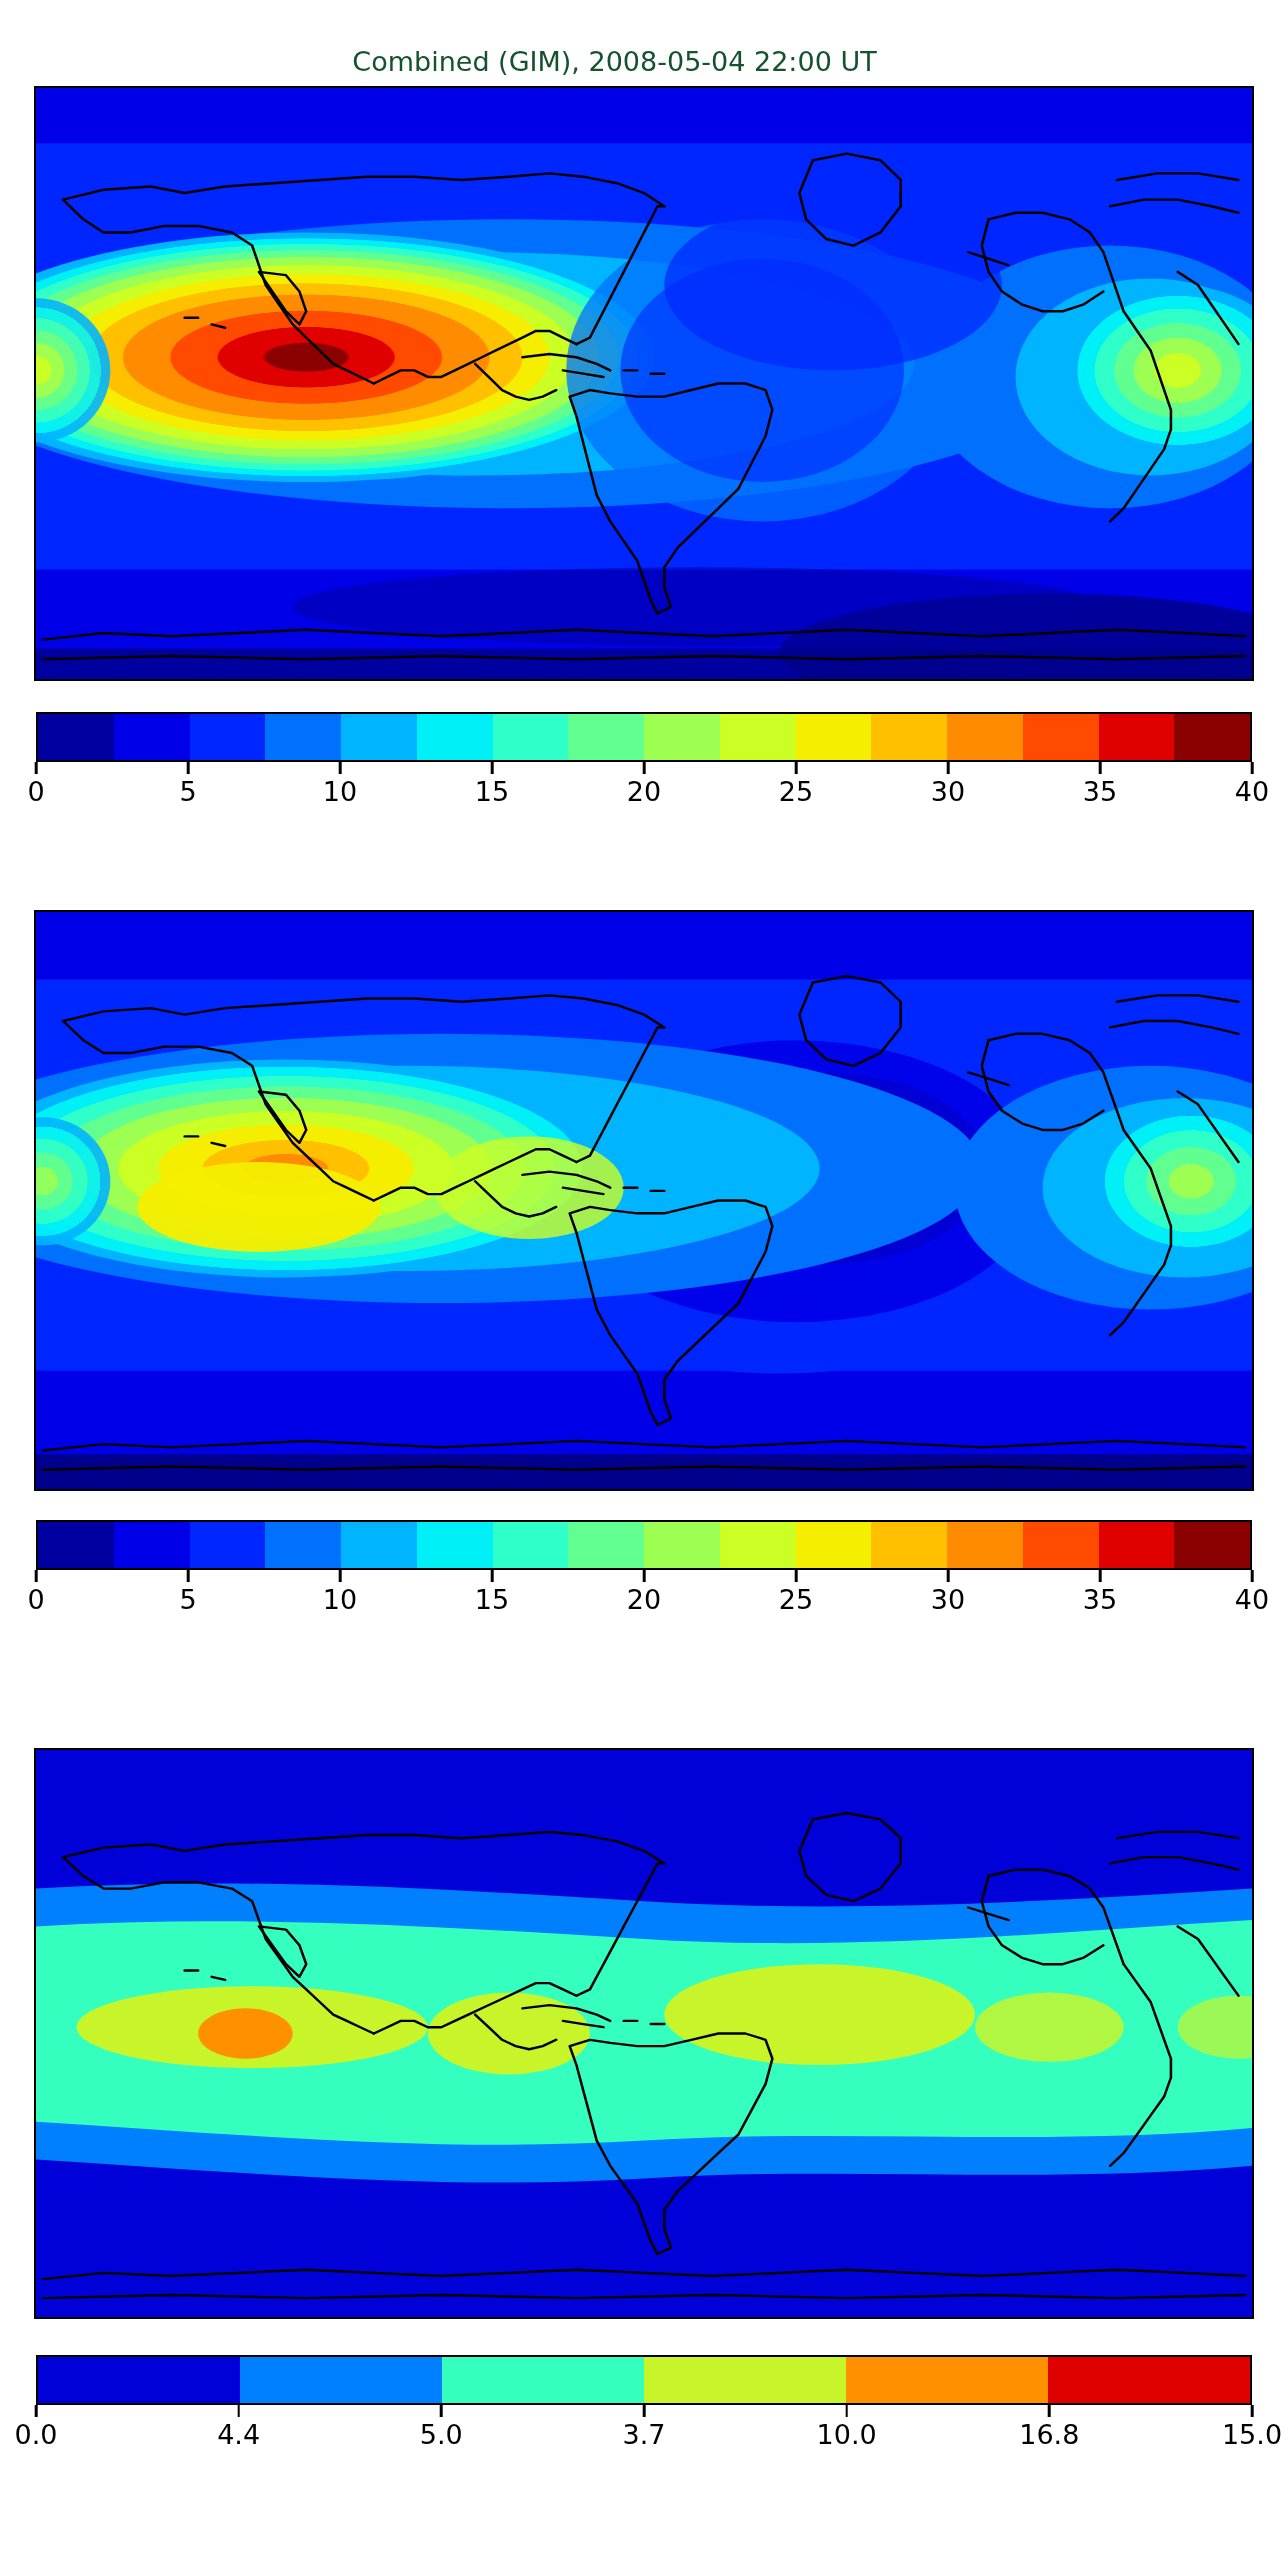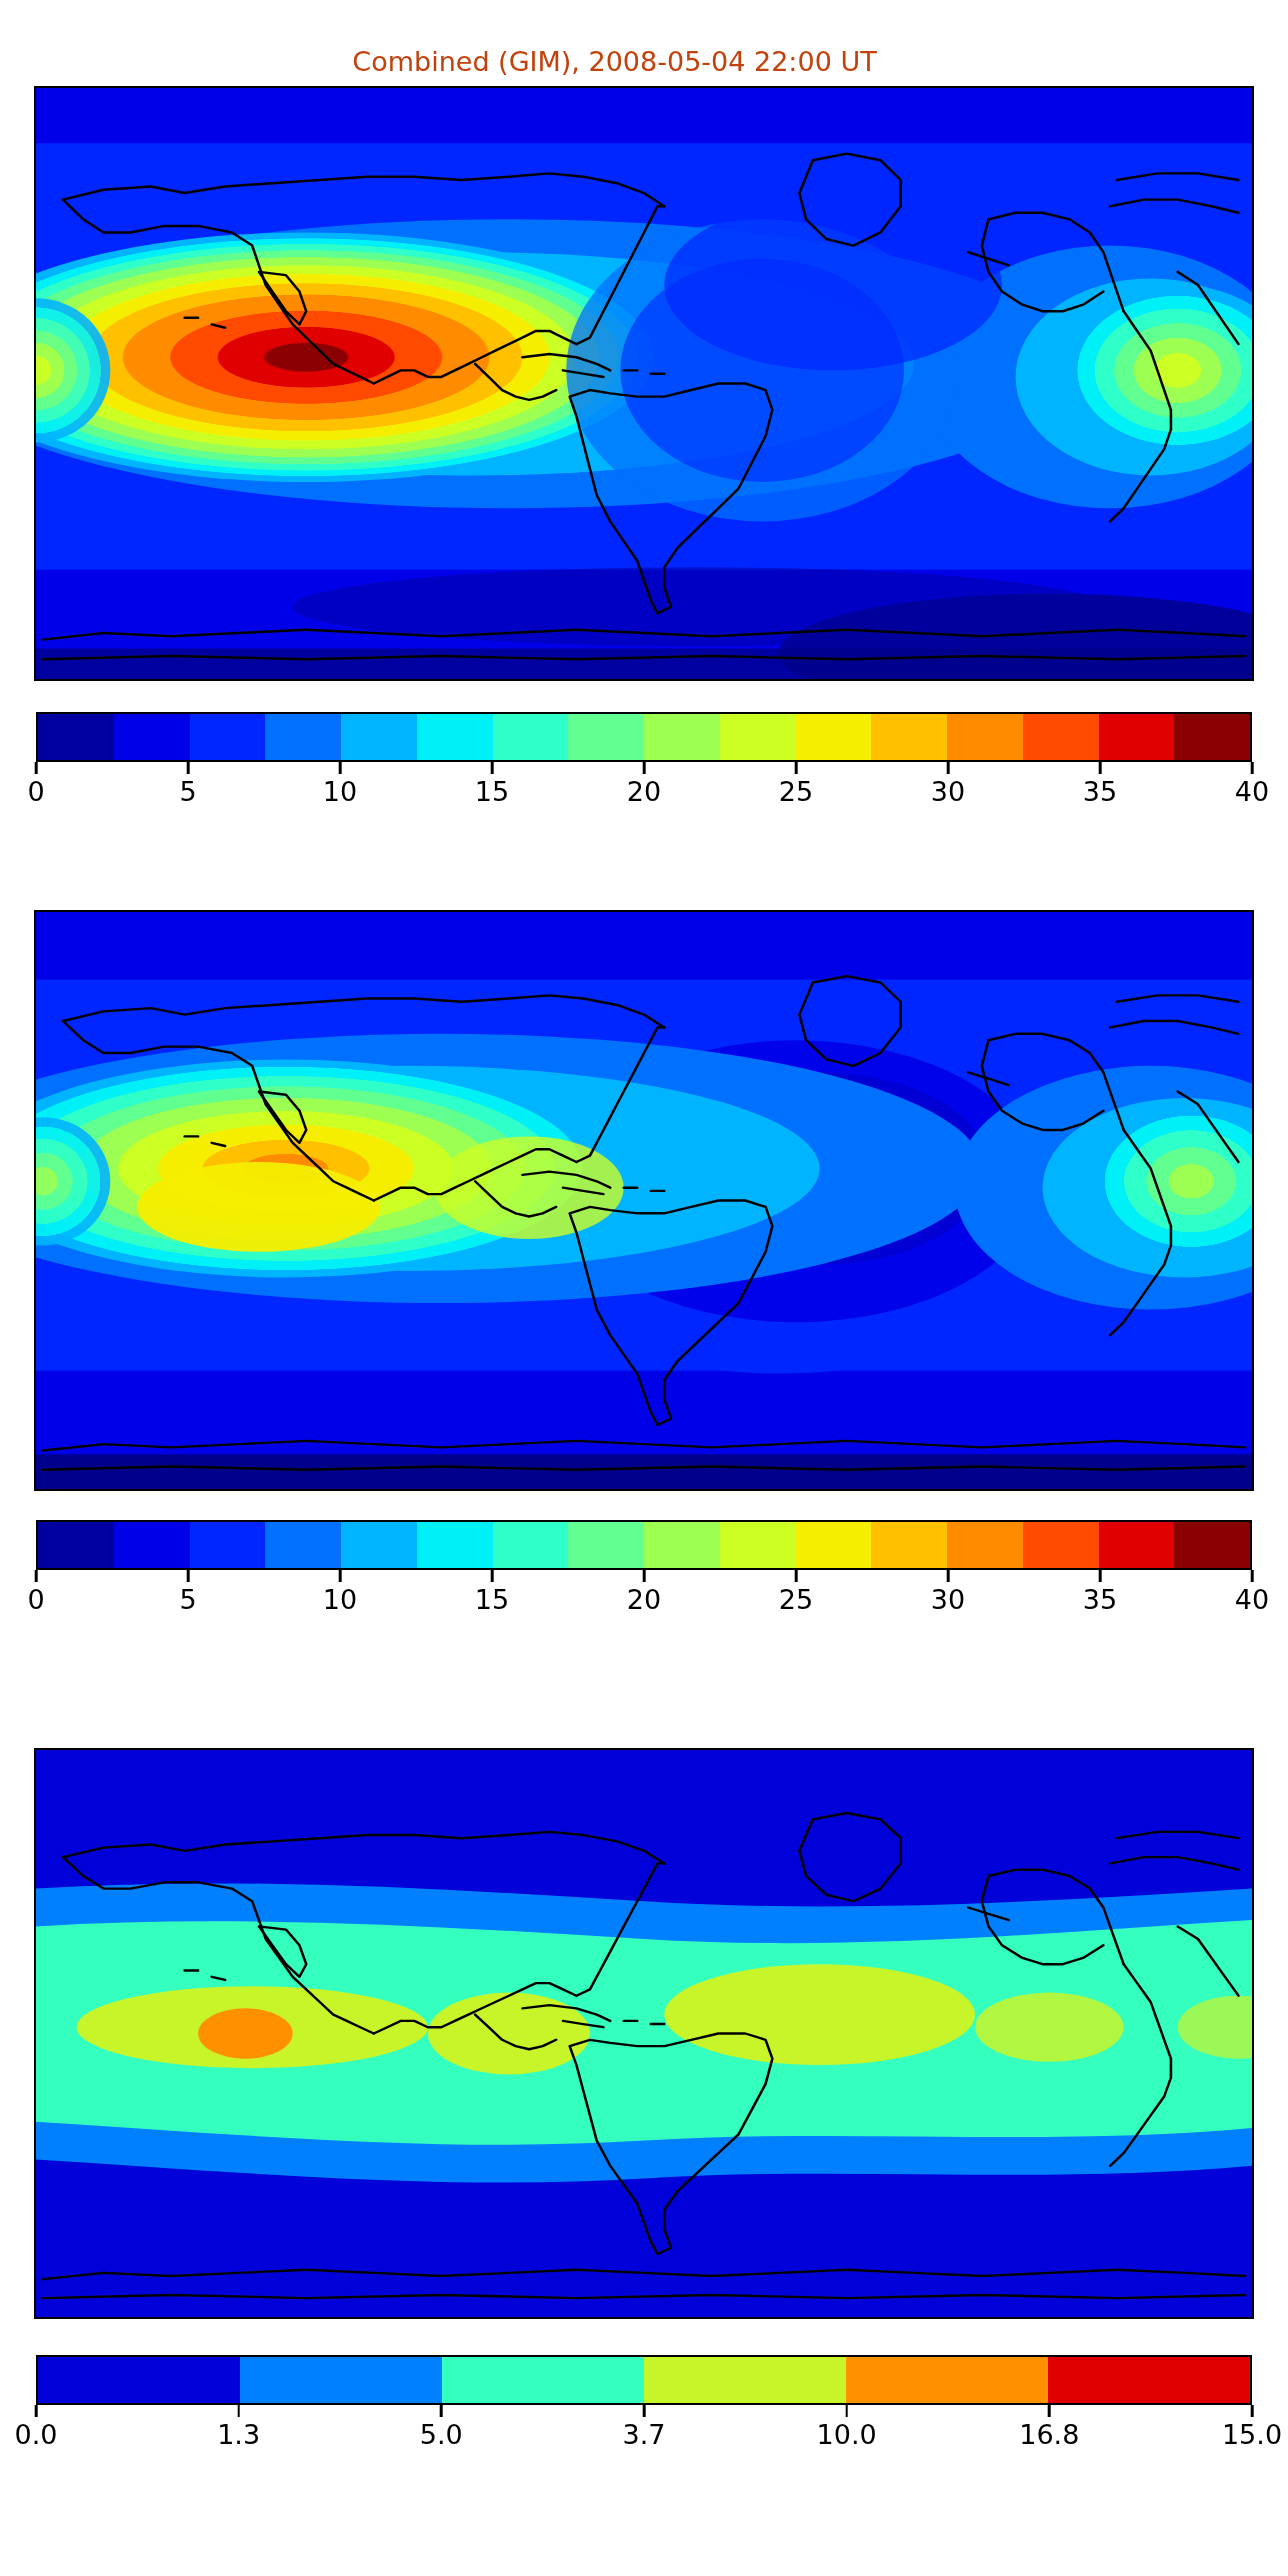--- a/index.html
+++ b/index.html
@@ -1,21 +1,21 @@
 <!DOCTYPE html>
 <html style="font-size:13.7px"><head>
 <meta charset="utf-8">
 <title>TEC Maps</title>
 <style>
   html,body{margin:0;padding:0;background:#ffffff;}
   body{width:1288px;height:2576px;font-family:"DejaVu Sans",sans-serif;overflow:hidden;}
   .figure{position:relative;width:1288px;height:2576px;background:#fff;}
   .panel{position:absolute;left:0;width:1288px;}
   .panel-title{
-    width:1229px;text-align:center;color:#c2410c;
+    width:1229px;text-align:center;color:#14532d;
     font-size:27px;font-family:"DejaVu Sans",sans-serif;
     letter-spacing:0px;white-space:pre;line-height:34px;
   }
   .map-wrap{position:relative;margin:0 auto;border:2.6px solid #000;box-sizing:content-box;
     background:#0000b0;overflow:hidden;}
   .map-inner{position:absolute;inset:0;overflow:hidden;}
   svg.coast{position:absolute;inset:0;width:100%;height:100%;display:block;}
   svg.field{position:absolute;inset:0;width:100%;height:100%;display:block;}
   
   .cbar-wrap{position:relative;margin:0 auto;}
@@ -396,21 +396,21 @@
       </div>
       <div class="cbar-axis">
         <div class="tick" style="left:0%"></div>
         <div class="tick" style="left:16.6667%"></div>
         <div class="tick" style="left:33.3333%"></div>
         <div class="tick" style="left:50%"></div>
         <div class="tick" style="left:66.6667%"></div>
         <div class="tick" style="left:83.3333%"></div>
         <div class="tick" style="left:100%"></div>
         <div class="ticklabel" style="left:0%">0.0</div>
-        <div class="ticklabel" style="left:16.6667%">1.3</div>
+        <div class="ticklabel" style="left:16.6667%">4.4</div>
         <div class="ticklabel" style="left:33.3333%">5.0</div>
         <div class="ticklabel" style="left:50%">3.7</div>
         <div class="ticklabel" style="left:66.6667%">10.0</div>
         <div class="ticklabel" style="left:83.3333%">16.8</div>
         <div class="ticklabel" style="left:100%">15.0</div>
       </div>
     </div>
   </div>
 
 </div>

